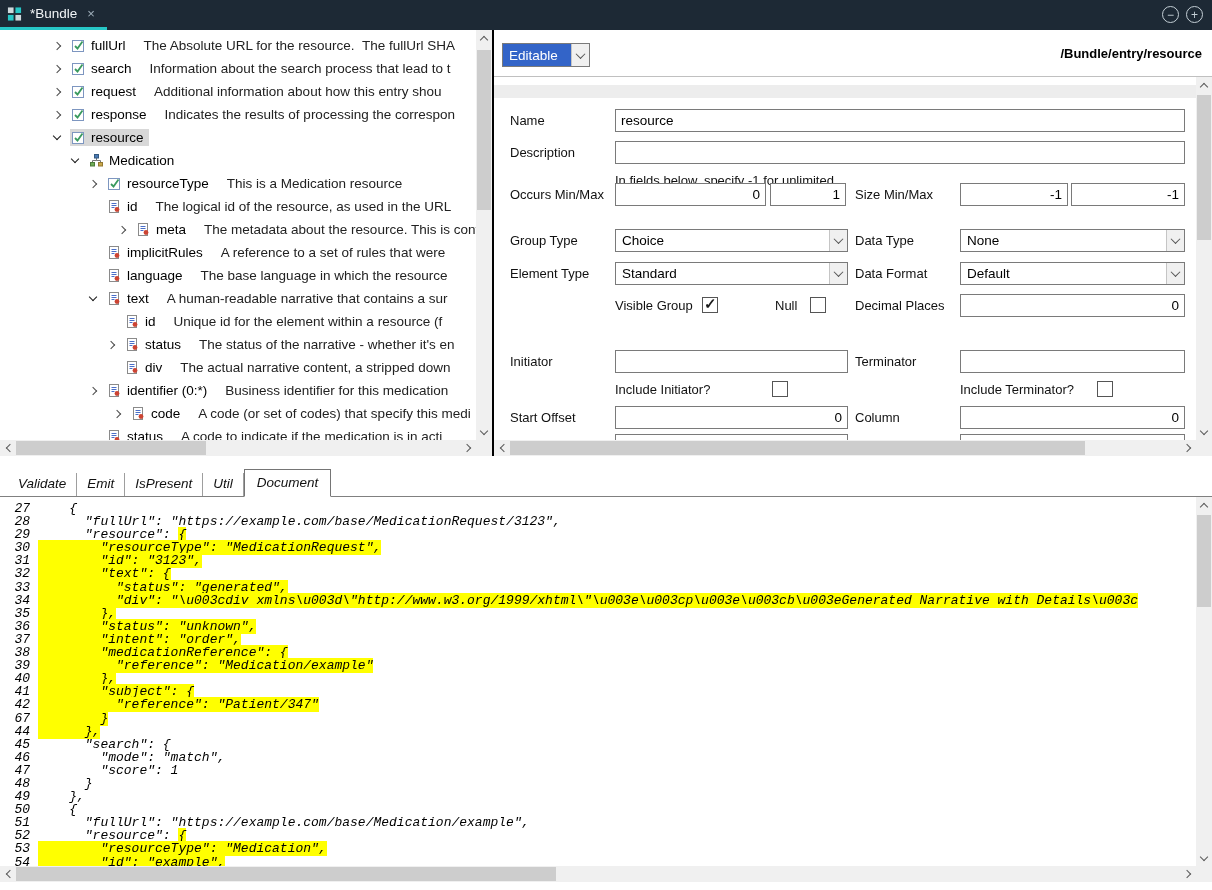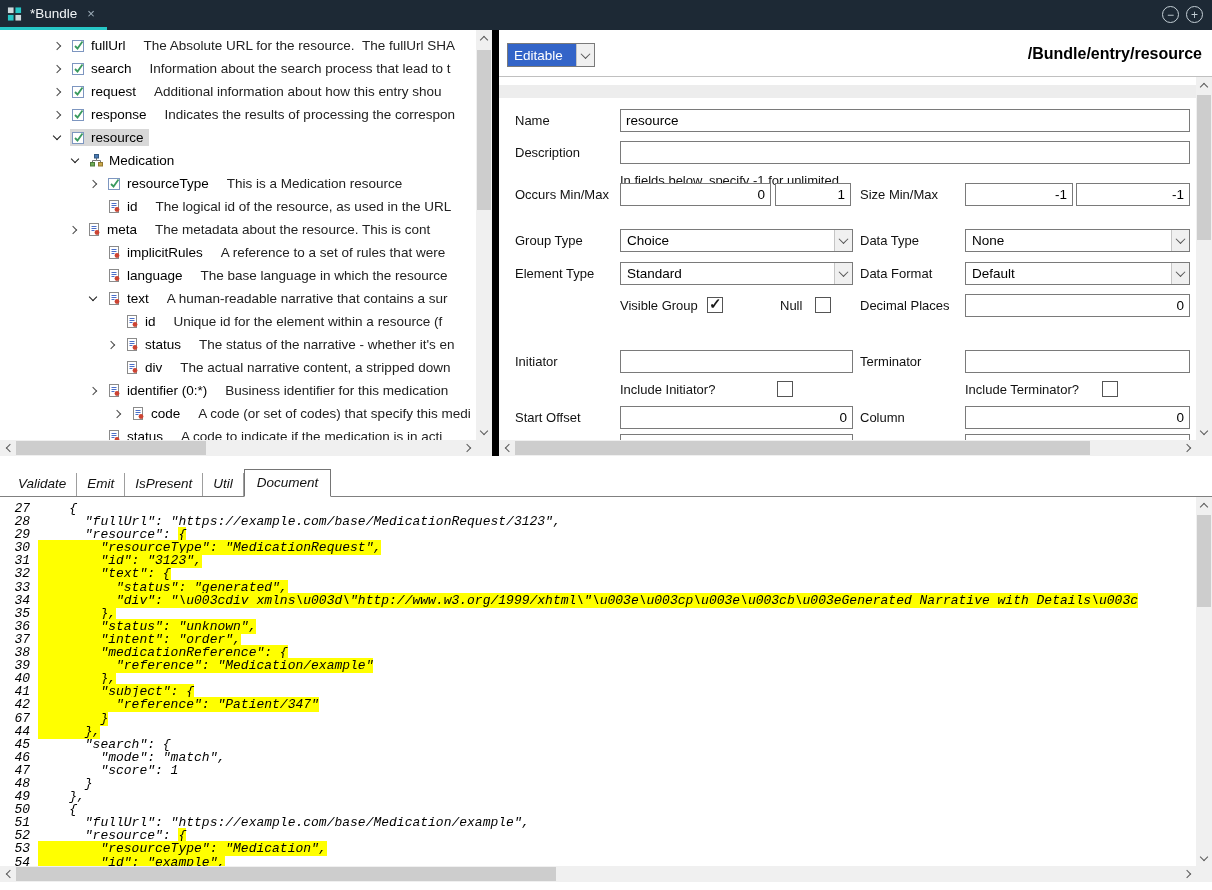--- a/index.html
+++ b/index.html
@@ -26,23 +26,23 @@
                            border-top:1.3px solid #4a4a4a; transform:rotate(45deg); margin-left:2px; }
   .exp.expanded::before { content:""; width:5px; height:5px; border-right:1.6px solid #1a1a1a;
                           border-bottom:1.6px solid #1a1a1a; transform:rotate(45deg); margin-left:2px; margin-top:-3px; }
   .tsel { display:inline-flex; align-items:center; gap:5px; padding:1px 5px 1px 1px; }
   .trow.selected .tsel { background:#d8d8d8; }
   .ticon { width:15px; height:15px; flex:none; display:inline-flex; }
   .tname { color:#000; }
   .tdesc { color:#222; margin-left:13px; }
 
   
-  .props-panel { position:relative; flex:1; background:#fff; border-left:7px solid #000000; }
+  .props-panel { position:relative; flex:1; background:#fff; border-left:2px solid #000000; }
   .props-header { position:relative; height:47px; border-bottom:1px solid #c0c0c0; }
-  .path { position:absolute; right:10px; top:0; line-height:47px; font-weight:bold; font-size:16px; color:#000; }
+  .path { position:absolute; right:10px; top:0; line-height:47px; font-weight:bold; font-size:13px; color:#000; }
   .props-body { position:absolute; top:47px; left:0; right:16px; bottom:16px; overflow:hidden; background:#fff; }
   .band { position:absolute; top:8px; left:0; right:0; height:13px; background:#ededed; }
   .frow { position:absolute; left:0; right:0; height:26px; }
   .flabel { position:absolute; top:0; font-size:13px; color:#111; line-height:23px; white-space:nowrap; }
   .tinput { position:absolute; top:0; height:23px; border:1px solid #7a7a7a; background:#fff;
             font-family:inherit; font-size:13.5px; padding:0 5px; color:#000; }
   .tinput.num { text-align:right; }
   .combo { position:absolute; top:0; height:23px; border:1px solid #7a7a7a; background:#fff; display:flex; align-items:stretch; }
   .combo .ctext { flex:1; font-size:13.5px; padding:0 6px; display:flex; align-items:center;
                   white-space:nowrap; overflow:hidden; color:#000; }
@@ -140,21 +140,21 @@
                 </svg></span><span class="tname">Medication</span></span></div>
           <div class="trow" style="padding-left: 88px;"><span class="exp collapsed"></span><span class="tsel"><span class="ticon"><svg width="15" height="15" viewBox="0 0 15 15">
                   <rect x="1.5" y="2.5" width="11" height="11" fill="#ffffff" stroke="#7d96c0"></rect>
                   <path d="M4 8 L6.5 10.5 L11.5 3.5" stroke="#3a9a5f" stroke-width="1.8" fill="none"></path>
                 </svg></span><span class="tname">resourceType</span></span><span class="tdesc">This is a Medication resource</span></div>
           <div class="trow" style="padding-left: 88px;"><span class="exp none"></span><span class="tsel"><span class="ticon"><svg width="15" height="15" viewBox="0 0 15 15">
                   <rect x="2.5" y="1.5" width="9" height="12" fill="#ffffff" stroke="#8a8a8a"></rect>
                   <path d="M4.5 4.5 h5 M4.5 6.5 h5 M4.5 8.5 h3" stroke="#4a6fc9" stroke-width="1" fill="none"></path>
                   <circle cx="10" cy="10.5" r="2.4" fill="#cc4433"></circle>
                 </svg></span><span class="tname">id</span></span><span class="tdesc">The logical id of the resource, as used in the URL</span></div>
-          <div class="trow" style="padding-left: 68px;"><span class="exp collapsed"></span><span class="tsel"><span class="ticon"><svg width="15" height="15" viewBox="0 0 15 15">
+          <div class="trow" style="padding-left: 96px; margin-left: 21px;"><span class="exp collapsed"></span><span class="tsel"><span class="ticon"><svg width="15" height="15" viewBox="0 0 15 15">
                   <rect x="2.5" y="1.5" width="9" height="12" fill="#ffffff" stroke="#8a8a8a"></rect>
                   <path d="M4.5 4.5 h5 M4.5 6.5 h5 M4.5 8.5 h3" stroke="#4a6fc9" stroke-width="1" fill="none"></path>
                   <circle cx="10" cy="10.5" r="2.4" fill="#cc4433"></circle>
                 </svg></span><span class="tname">meta</span></span><span class="tdesc">The metadata about the resource. This is cont</span></div>
           <div class="trow" style="padding-left: 88px;"><span class="exp none"></span><span class="tsel"><span class="ticon"><svg width="15" height="15" viewBox="0 0 15 15">
                   <rect x="2.5" y="1.5" width="9" height="12" fill="#ffffff" stroke="#8a8a8a"></rect>
                   <path d="M4.5 4.5 h5 M4.5 6.5 h5 M4.5 8.5 h3" stroke="#4a6fc9" stroke-width="1" fill="none"></path>
                   <circle cx="10" cy="10.5" r="2.4" fill="#cc4433"></circle>
                 </svg></span><span class="tname">implicitRules</span></span><span class="tdesc">A reference to a set of rules that were</span></div>
           <div class="trow" style="padding-left: 88px;"><span class="exp none"></span><span class="tsel"><span class="ticon"><svg width="15" height="15" viewBox="0 0 15 15">

